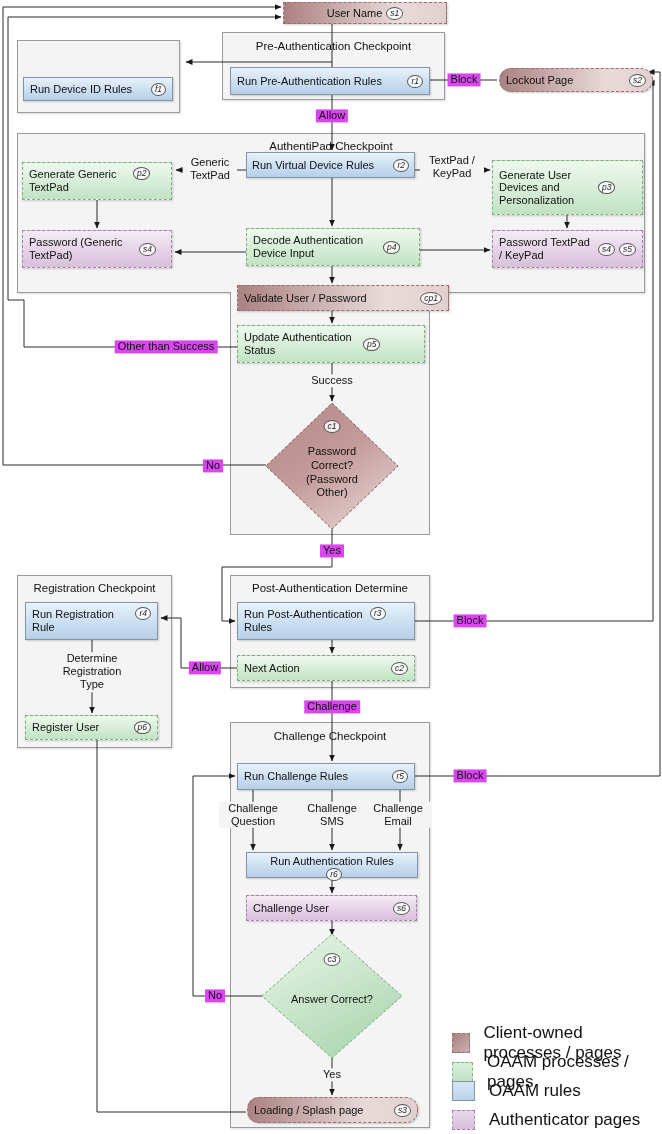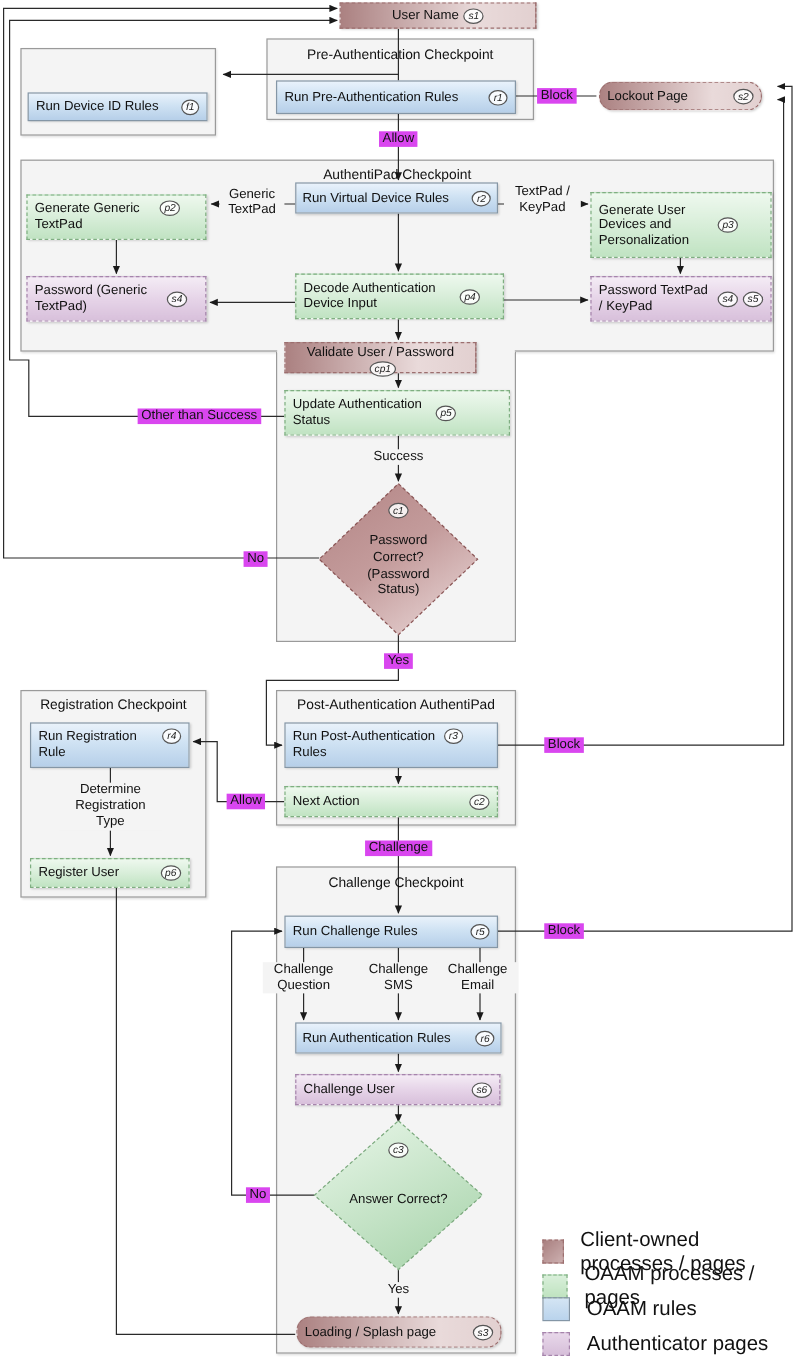--- a/index.html
+++ b/index.html
@@ -60,21 +60,21 @@
   <div class="container" style="left:17px;top:133px;width:628px;height:160px;"></div>
   <div class="container noshadow" style="left:230px;top:293px;width:200px;height:242px;border-top:none;"></div>
   <div class="patch" style="left:231px;top:291px;width:198px;height:3px;"></div>
   <div class="container" style="left:17px;top:575px;width:155px;height:173px;"></div>
   <div class="container" style="left:230px;top:575px;width:200px;height:113px;"></div>
   <div class="container" style="left:230px;top:722px;width:200px;height:406px;"></div>
 
   <div class="ctitle" style="left:222px;top:40px;width:223px;">Pre-Authentication Checkpoint</div>
   <div class="ctitle" style="left:17px;top:140px;width:628px;">AuthentiPad Checkpoint</div>
   <div class="ctitle" style="left:17px;top:582px;width:155px;">Registration Checkpoint</div>
-  <div class="ctitle" style="left:230px;top:582px;width:200px;">Post-Authentication AuthentiPad</div>
+  <div class="ctitle" style="left:230px;top:582px;width:200px;">Post-Authentication Determine</div>
   <div class="ctitle" style="left:230px;top:730px;width:200px;">Challenge Checkpoint</div>
 
   <svg id="wires" width="662" height="1134" viewBox="0 0 662 1134">
     <defs>
       <marker id="arr" markerWidth="8" markerHeight="8" refX="6.5" refY="3" orient="auto" markerUnits="userSpaceOnUse">
         <path d="M0,0 L7,3 L0,6 z" fill="#1a1a1a"></path>
       </marker>
       <linearGradient id="gc1" x1="0" y1="0" x2="0.7" y2="1">
         <stop offset="0" stop-color="#b28484"></stop>
           <stop offset="0.55" stop-color="#c49c9c"></stop>
@@ -130,21 +130,21 @@
   <div class="node blue" style="left:23px;top:77px;width:150px;height:24px;">
     <span class="lbl">Run Device ID Rules</span>
     <span class="badge">f1</span>
   </div>
 
   <div class="node blue" style="left:230px;top:67px;width:200px;height:28px;">
     <span class="lbl">Run Pre-Authentication Rules</span>
     <span class="badge">r1</span>
   </div>
 
-  <div class="node client rounded" style="left:499px;top:68px;width:136px;height:24px;">
+  <div class="node client rounded" style="left:499px;top:68px;width:154px;height:24px;">
     <span class="lbl">Lockout Page</span>
     <span class="badge">s2</span>
   </div>
 
   <div class="node green bt w100" style="left:22px;top:162px;width:150px;height:38px;">
     <span class="lbl">Generate Generic TextPad</span>
     <span class="badge">p2</span>
   </div>
 
   <div class="node blue" style="left:246px;top:152px;width:169px;height:26px;padding:2px 5px;">
@@ -166,34 +166,34 @@
     <span class="lbl">Decode Authentication Device Input</span>
     <span class="badge">p4</span>
   </div>
 
   <div class="node purple w108" style="left:492px;top:230px;width:151px;height:38px;">
     <span class="lbl">Password TextPad / KeyPad</span>
     <span class="badge">s4</span>
     <span class="badge">s5</span>
   </div>
 
-  <div class="node client" style="left:237px;top:285px;width:160px;height:26px;flex-direction:column;">
+  <div class="node client" style="left:237px;top:285px;width:212px;height:26px;">
     <span class="lbl">Validate User / Password</span>
     <span class="badge">cp1</span>
   </div>
 
   <div class="node green w115" style="left:237px;top:325px;width:188px;height:38px;">
     <span class="lbl">Update Authentication Status</span>
     <span class="badge">p5</span>
   </div>
 
   <div class="dbadge" style="left:332px;top:424px;">
     <span class="badge">c1</span>
   </div>
-  <div class="dtext" style="left:332px;top:472px;width:80px;">Password Correct? (Password Status)</div>
+  <div class="dtext" style="left:332px;top:472px;width:80px;">Password Correct? (Password Other)</div>
 
   <div class="node blue bt w100" style="left:25px;top:602px;width:133px;height:38px;">
     <span class="lbl">Run Registration Rule</span>
     <span class="badge">r4</span>
   </div>
 
   <div class="node green" style="left:25px;top:715px;width:133px;height:25px;">
     <span class="lbl">Register User</span>
     <span class="badge">p6</span>
   </div>
@@ -206,21 +206,21 @@
   <div class="node green" style="left:237px;top:655px;width:178px;height:26px;">
     <span class="lbl">Next Action</span>
     <span class="badge">c2</span>
   </div>
 
   <div class="node blue" style="left:237px;top:763px;width:178px;height:27px;">
     <span class="lbl">Run Challenge Rules</span>
     <span class="badge">r5</span>
   </div>
 
-  <div class="node blue" style="left:246px;top:852px;width:172px;height:26px;padding:2px 5px;">
+  <div class="node blue" style="left:246px;top:852px;width:172px;height:26px;padding:2px 5px;flex-direction:column;">
     <span class="lbl">Run Authentication Rules</span>
     <span class="badge">r6</span>
   </div>
 
   <div class="node purple" style="left:246px;top:895px;width:171px;height:26px;">
     <span class="lbl">Challenge User</span>
     <span class="badge">s6</span>
   </div>
 
   <div class="dbadge" style="left:332px;top:957px;">

